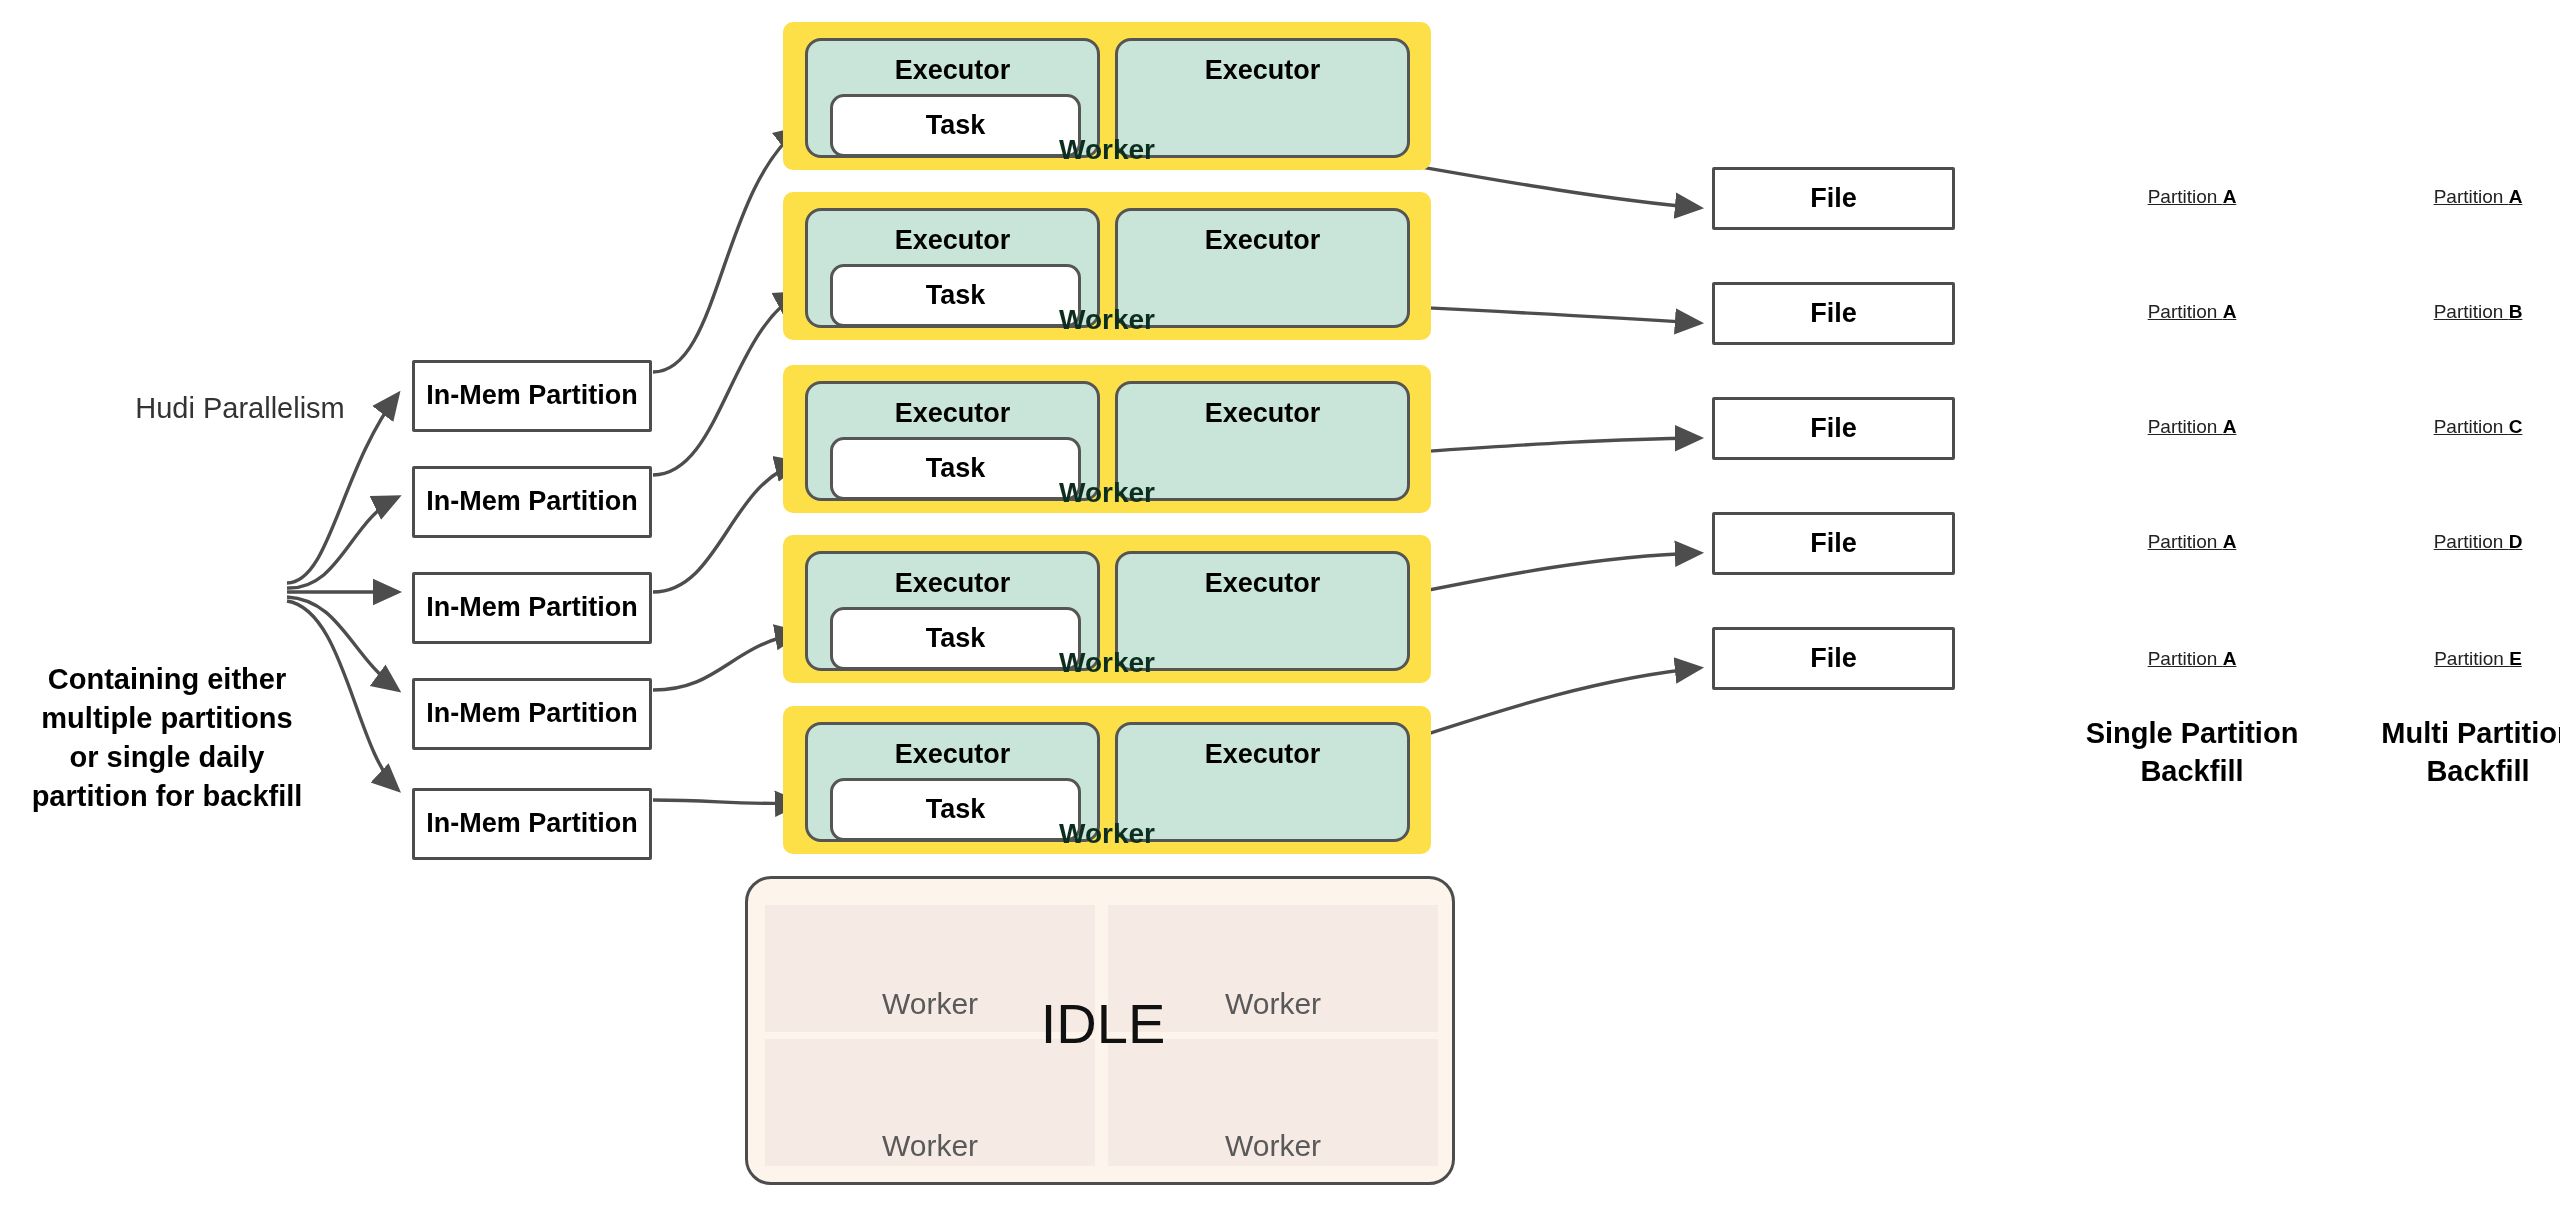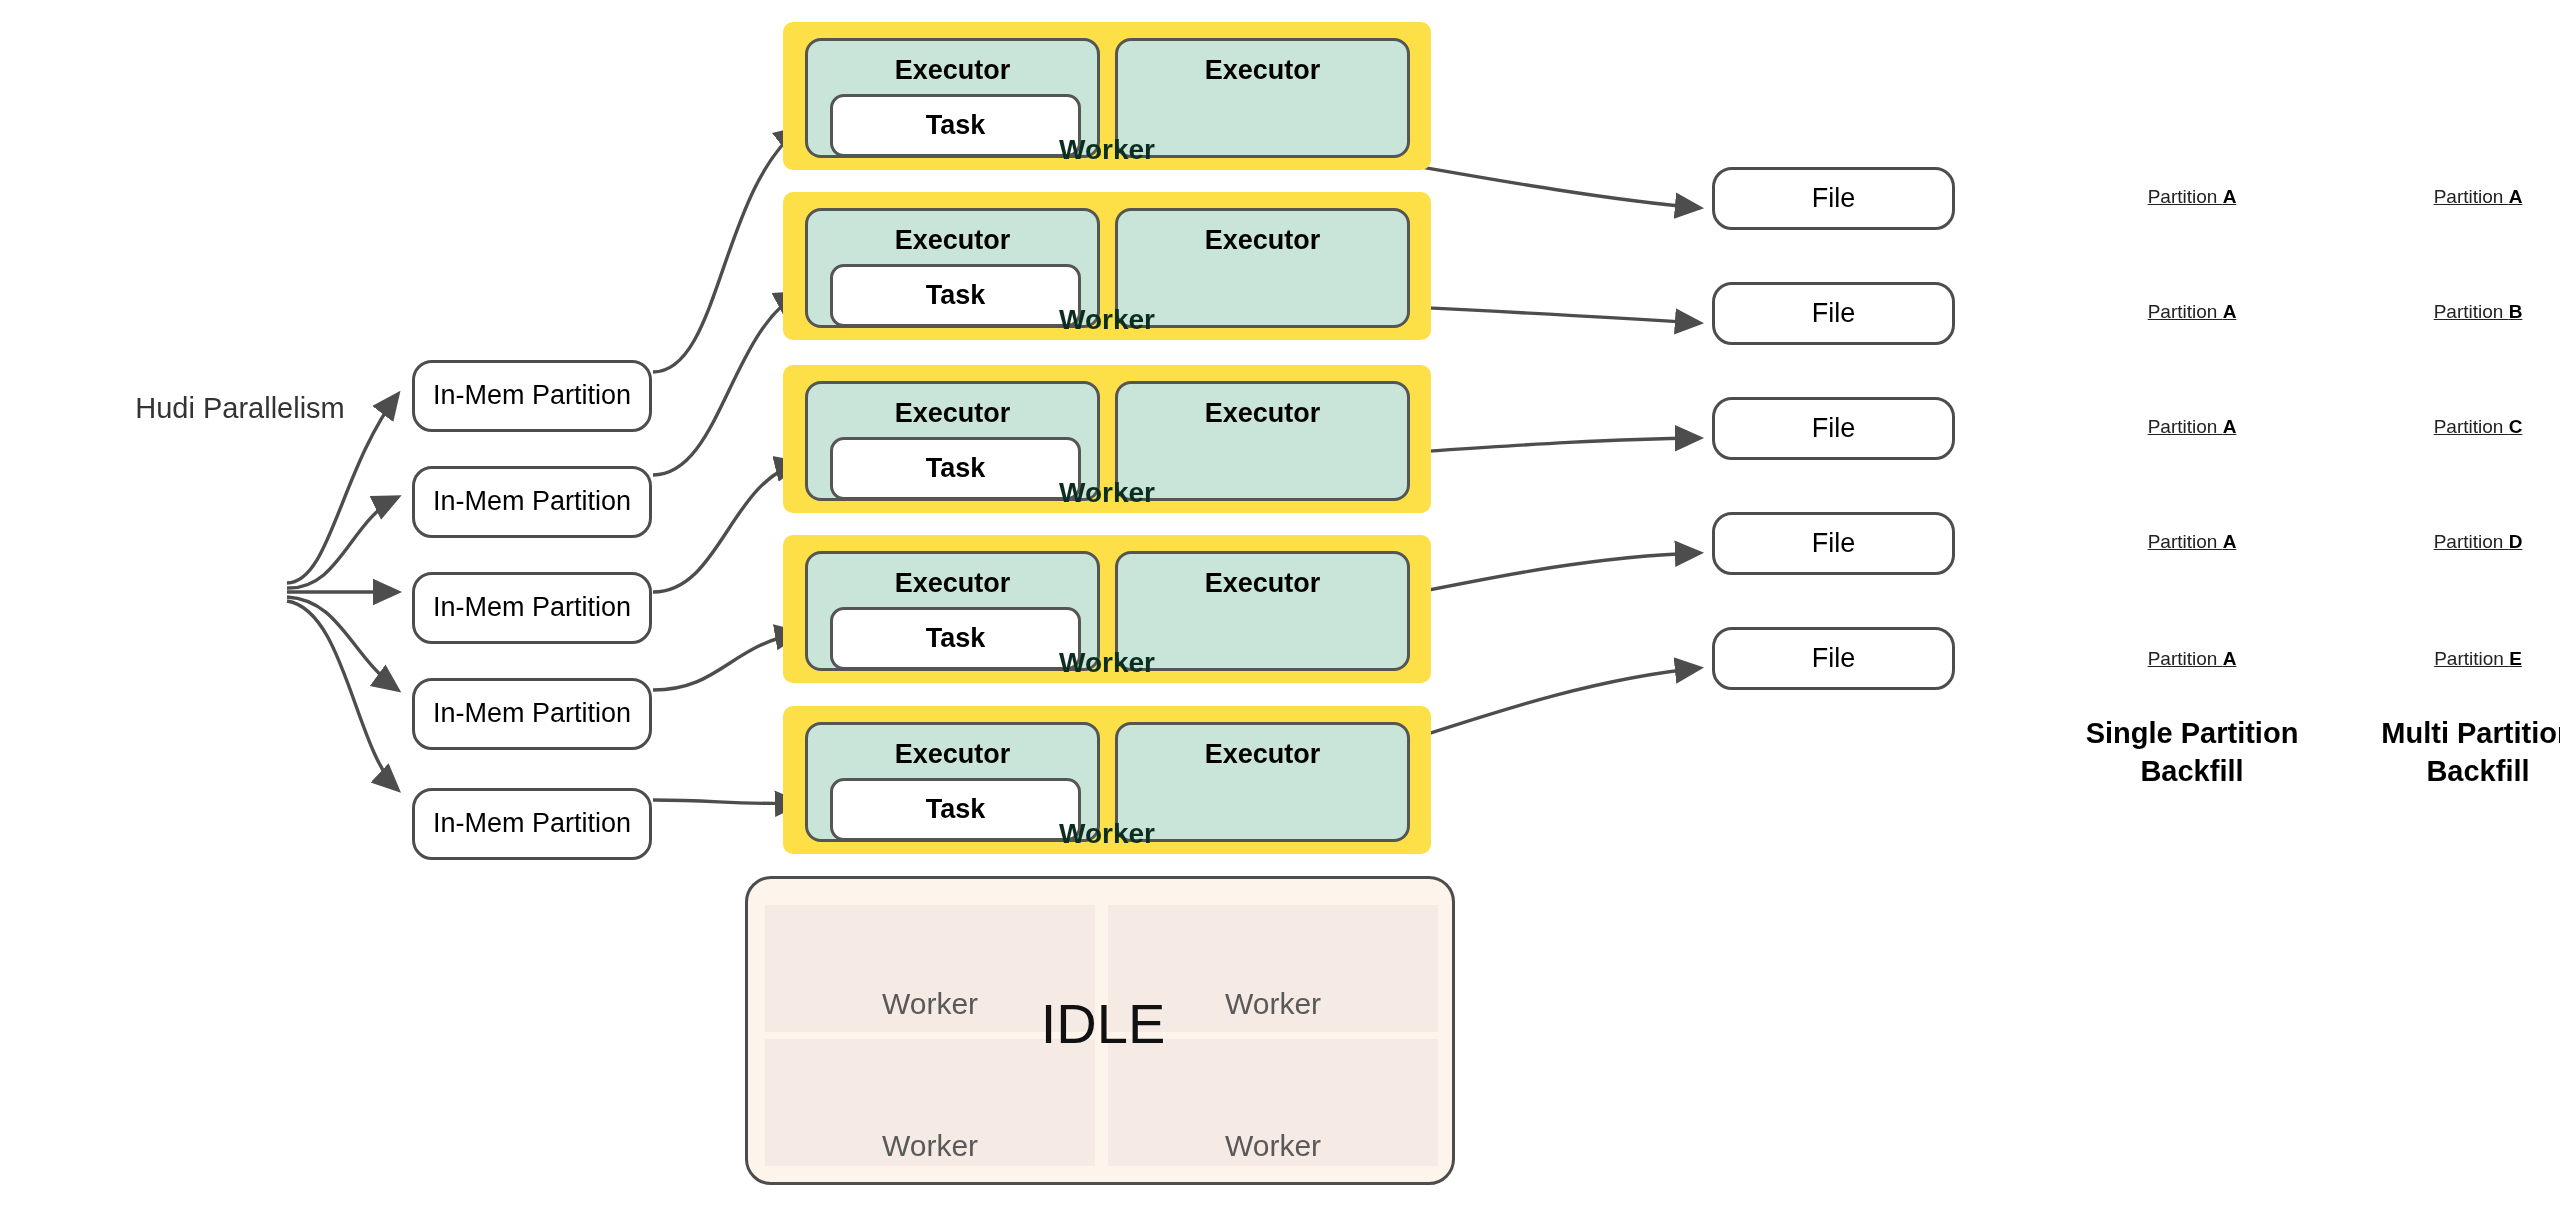--- a/index.html
+++ b/index.html
@@ -4,22 +4,22 @@
 <style>
   html,body{margin:0;padding:0;background:#ffffff;}
   body{width:2560px;height:1213px;position:relative;overflow:hidden;
        font-family:"Liberation Sans","DejaVu Sans",sans-serif;color:#111;}
   #stage{position:absolute;inset:0;width:2560px;height:1213px;}
 
   
   .box{position:absolute;box-sizing:border-box;display:flex;align-items:center;
        justify-content:center;text-align:center;}
 
-  .node{background:#ffffff;border:3px solid #4d4d4d;border-radius:20px;
-        font-weight:normal;color:#000;line-height:1.18;justify-content:center;}
+  .node{background:#ffffff;border:3px solid #4d4d4d;border-radius:2px;
+        font-weight:bold;color:#000;line-height:1.18;justify-content:center;}
 
   .dataframe{font-size:27px;}
   .inmem{font-size:27px;margin-top:23px;}
   .file{font-size:27px;}
 
   .worker-band{position:absolute;background:#fde047;border-radius:10px;box-sizing:border-box;}
   .executor{position:absolute;box-sizing:border-box;background:#c9e4d8;
             border:3px solid #555;border-radius:16px;}
   .executor .exec-label{position:absolute;left:0;right:0;top:14px;text-align:center;
             font-size:27px;font-weight:bold;color:#000;}
@@ -80,20 +80,26 @@
       <path d="M1093,293 C1260,300 1500,310 1700,323"></path>
       <path d="M1093,463 C1300,468 1500,440 1700,438"></path>
       <path d="M1093,633 C1300,638 1480,560 1700,553"></path>
       <path d="M1093,803 C1300,808 1480,690 1700,668"></path>
     </g>
   </svg>
 
 
   <div class="plain-label" style="left:110px;top:392px;width:260px;">Hudi Parallelism</div>
 
+  <div class="caption" style="left:12px;top:660px;width:310px;">
+    <div>Containing either</div>
+    <div>multiple partitions</div>
+    <div>or single daily</div>
+    <div>partition for backfill</div>
+  </div>
 
   <div class="box node inmem" style="left:412px;top:337px;width:240px;height:72px;">
     <span>In-Mem Partition</span>
   </div>
   <div class="box node inmem" style="left:412px;top:443px;width:240px;height:72px;">
     <span>In-Mem Partition</span>
   </div>
   <div class="box node inmem" style="left:412px;top:549px;width:240px;height:72px;">
     <span>In-Mem Partition</span>
   </div>

